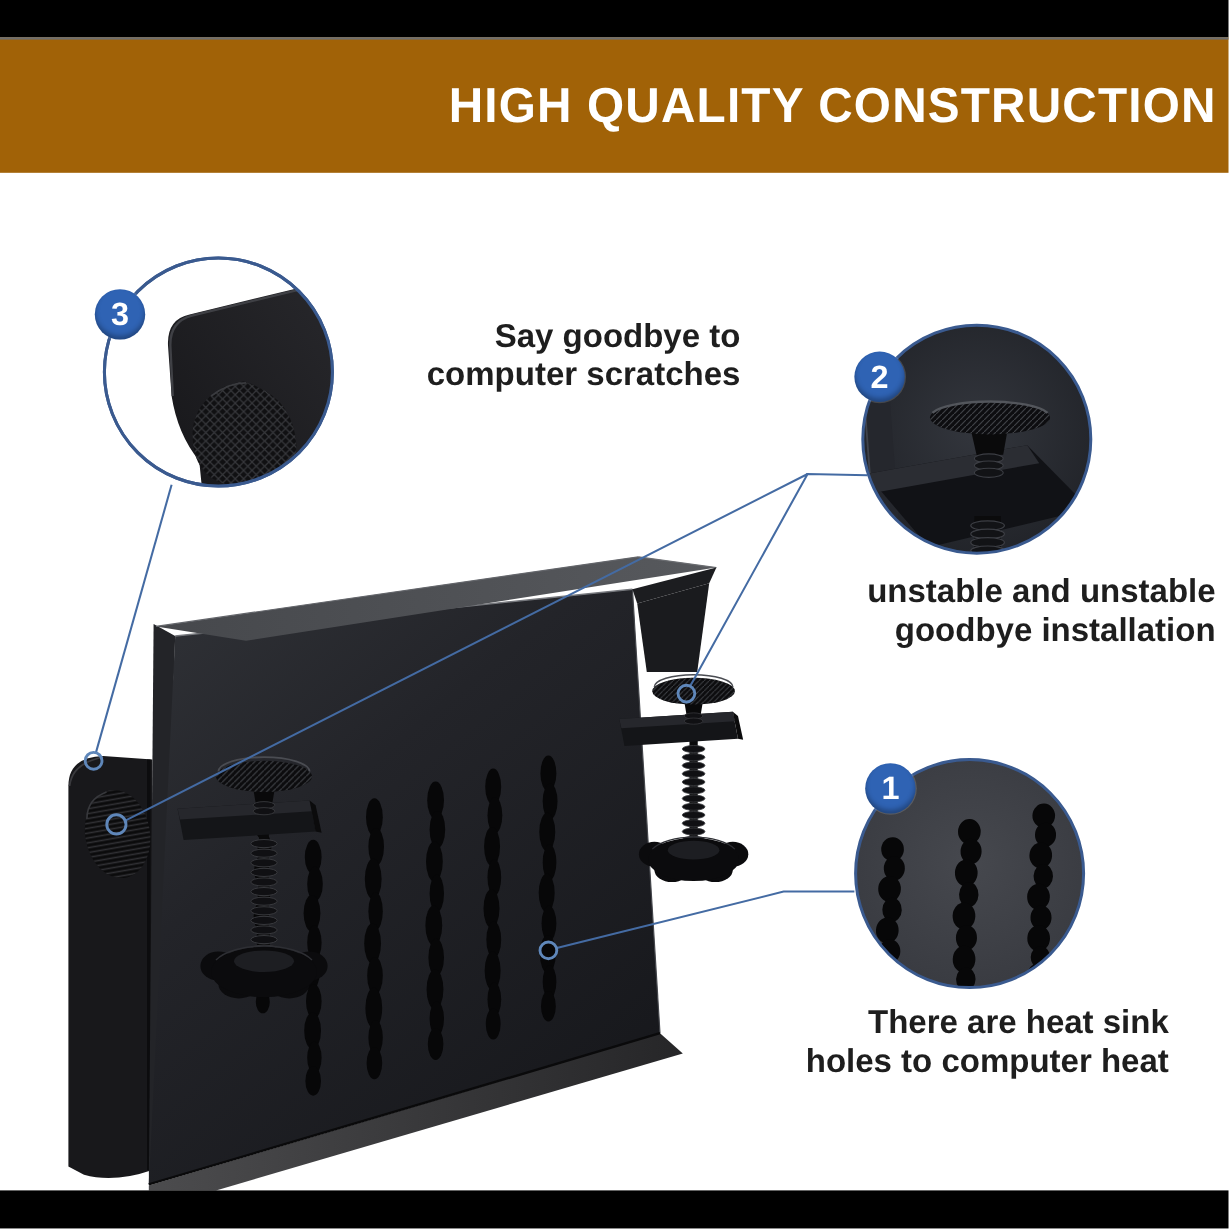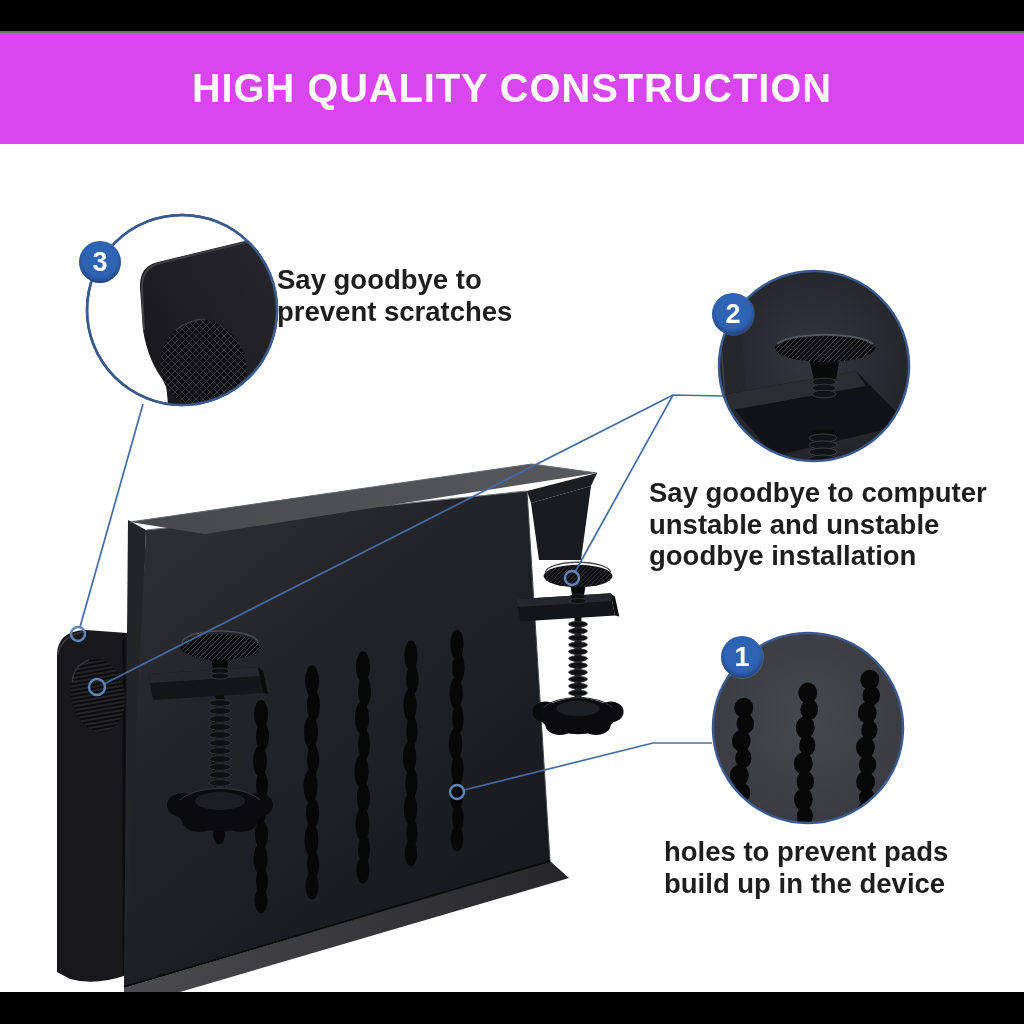--- a/index.html
+++ b/index.html
@@ -1,33 +1,33 @@
 <!DOCTYPE html>
 <html><head>
 <meta charset="utf-8">
 <style>
   html,body{margin:0;padding:0;background:#fff;}
   .stage{position:relative;width:1024px;height:1024px;overflow:hidden;background:#fff;
          font-family:"Liberation Sans","DejaVu Sans",sans-serif;}
   .bar-top{position:absolute;left:0;top:0;width:1024px;height:31px;background:#000;}
   .bar-bottom{position:absolute;left:0;top:992px;width:1024px;height:32px;background:#000;}
-  .banner{position:absolute;left:0;top:31px;width:1024px;height:113px;background:#d946ef;
+  .banner{position:absolute;left:0;top:31px;width:1024px;height:113px;background:#a16207;
           border-top:2px solid #6e6e6e;box-sizing:border-box;
-          display:flex;align-items:center;justify-content:center;}
+          display:flex;align-items:center;justify-content:flex-end;}
   .banner-title{color:#ffffff;font-size:41px;font-weight:bold;letter-spacing:1px;
                 transform:scaleX(0.97);white-space:nowrap;}
   .overlay-svg{position:absolute;left:0;top:0;width:1024px;height:1024px;}
   .badge{position:absolute;width:42px;height:42px;border-radius:50%;background:#2f63b4;
          color:#fff;font-size:27px;font-weight:bold;line-height:42px;text-align:center;
          box-shadow:inset 0 -3px 4px rgba(0,0,0,.30), 0 0 0 1px rgba(255,255,255,.15);}
   #badge-3{left:79px;top:241px;}
   #badge-2{left:712px;top:293px;}
   #badge-1{left:721px;top:636px;}
   .callout-text{position:absolute;color:#1e1e1e;font-size:27.5px;line-height:31.5px;
-                font-weight:600;text-align:left;}
+                font-weight:600;text-align:right;}
   #text-3{left:277px;top:264px;width:340px;}
   #text-2{left:649px;top:477px;width:364px;}
   #text-1{left:664px;top:836px;width:310px;}
 </style>
 </head>
 <body>
 
 <div class="stage">
 
   <div class="bar-top"></div>
@@ -234,26 +234,25 @@
       <circle cx="808" cy="728" r="95" fill="none" stroke="#3a5a8f" stroke-width="2.5"></circle>
     </g>
   </svg>
 
   <div class="badge" id="badge-3">3</div>
   <div class="badge" id="badge-2">2</div>
   <div class="badge" id="badge-1">1</div>
 
   <div class="callout-text" id="text-3">
     <div>Say goodbye to</div>
-    <div>prevent scratches</div>
+    <div>computer scratches</div>
   </div>
   <div class="callout-text" id="text-2">
-    <div>Say goodbye to computer</div>
     <div>unstable and unstable</div>
     <div>goodbye installation</div>
   </div>
   <div class="callout-text" id="text-1">
-    <div>holes to prevent pads</div>
-    <div>build up in the device</div>
+    <div>There are heat sink</div>
+    <div>holes to computer heat</div>
   </div>
 
   <div class="bar-bottom"></div>
 </div>
 
 </body></html>

